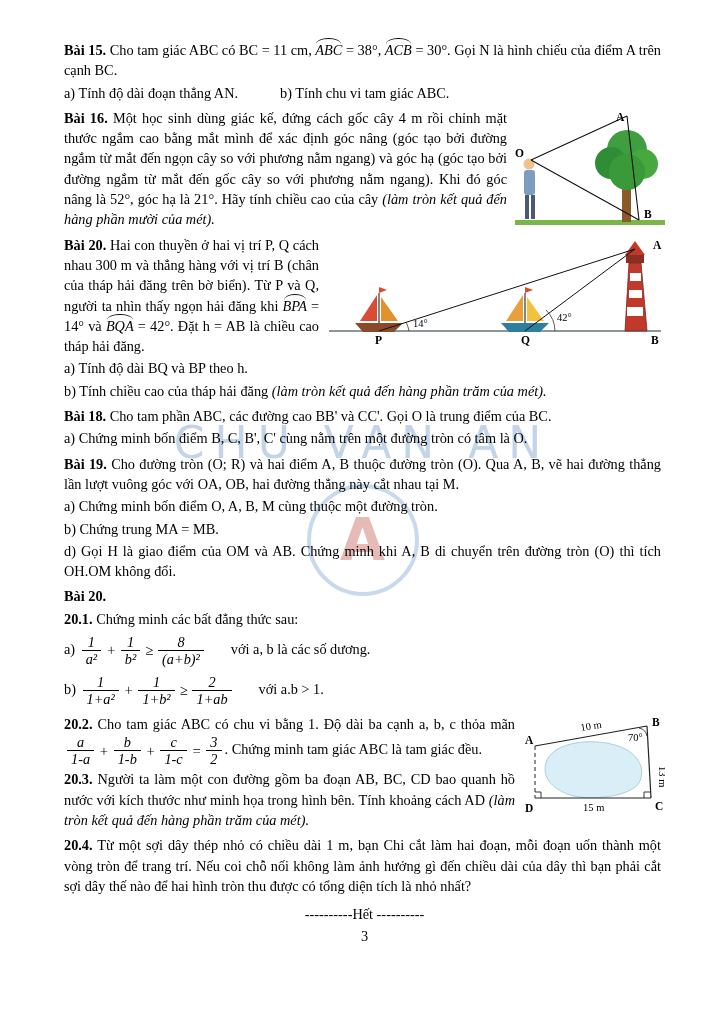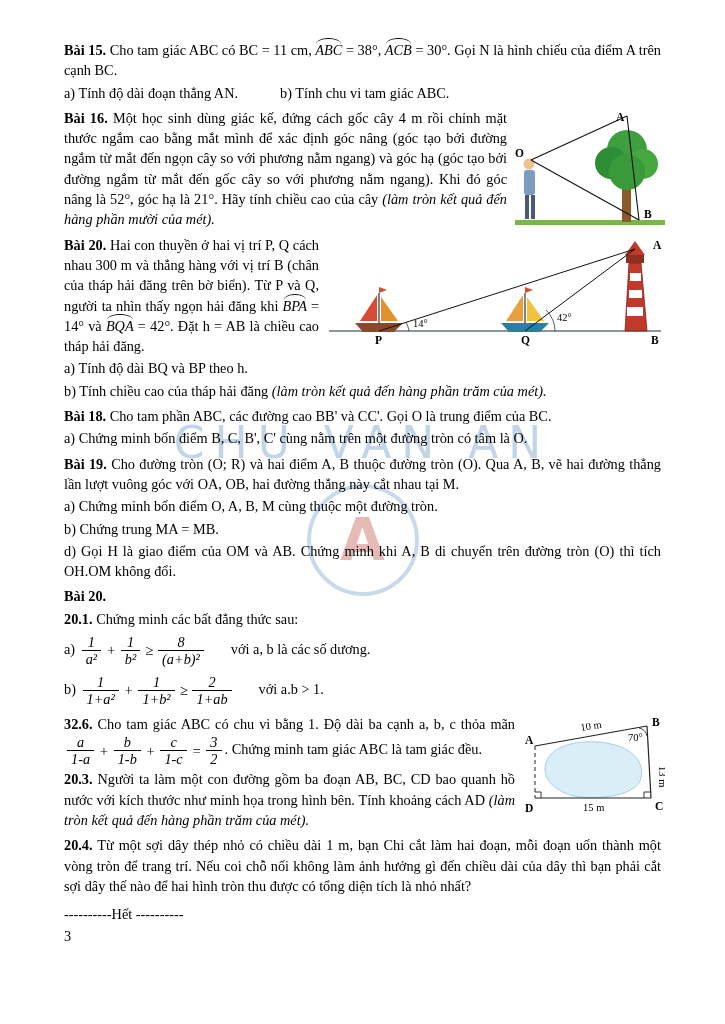--- a/index.html
+++ b/index.html
@@ -20,21 +20,21 @@
   .fig16{float:right;margin:2px 0 2px 8px;}
   .fig17{float:right;margin:2px 0 2px 10px;}
   .fig203{float:right;margin:2px 0 4px 10px;}
   .mathline{margin:5px 0 7px 0;}
   .frac{display:inline-block;text-align:center;vertical-align:middle;margin:0 3px;font-style:italic;}
   .frac .num{display:block;border-bottom:1px solid #000;padding:0 4px;line-height:1.12;}
   .frac .den{display:block;padding:0 4px;line-height:1.12;}
   .mop{vertical-align:middle;margin:0 2px;font-style:italic;}
   .mtail{margin-left:24px;}
   .clear{clear:both;}
-  .footer{clear:both;text-align:left;margin-top:8px;}
+  .footer{clear:both;text-align:center;margin-top:8px;}
   .footer .pageno{margin-top:2px;}
   
   .watermark{position:absolute;z-index:-1;left:0;right:0;top:412px;text-align:center;pointer-events:none;}
   .wm-text{font-family:"DejaVu Sans",sans-serif;font-weight:normal;font-size:44px;letter-spacing:10px;
     color:rgba(125,165,210,0.48);}
   .wm-emblem{width:104px;height:104px;margin:10px auto 0;border:4px solid rgba(125,165,210,0.42);
     border-radius:50%;position:relative;}
   .wm-a{position:absolute;inset:0;display:flex;align-items:center;justify-content:center;
     font-family:"DejaVu Sans",sans-serif;font-weight:bold;font-size:58px;color:rgba(206,120,108,0.5);}
   svg text{font-family:"Liberation Serif",serif;fill:#000;}
@@ -163,21 +163,21 @@
       <path d="M114,12 A10,10 0 0 1 122,20" fill="none" stroke="#222" stroke-width="0.8"></path>
       <text x="0" y="28" class="ptlabel">A</text>
       <text x="127" y="10" class="ptlabel">B</text>
       <text x="130" y="94" class="ptlabel">C</text>
       <text x="0" y="96" class="ptlabel">D</text>
       <text x="56" y="15" class="dimlabel" transform="rotate(-9 56 15)">10 m</text>
       <text x="103" y="25" class="dimlabel">70°</text>
       <text x="134" y="50" class="dimlabel" transform="rotate(90 134 50)">13 m</text>
       <text x="58" y="95" class="dimlabel">15 m</text>
     </svg>
-    <p class="para"><b class="plabel">32.6.</b> <span>Cho tam giác ABC có chu vi bằng 1. Độ dài ba cạnh a, b, c thỏa mãn</span>
+    <p class="para"><b class="plabel">20.2.</b> <span>Cho tam giác ABC có chu vi bằng 1. Độ dài ba cạnh a, b, c thỏa mãn</span>
       <span class="frac"><span class="num">a</span><span class="den">1-a</span></span><span class="mop">+</span><span class="frac"><span class="num">b</span><span class="den">1-b</span></span><span class="mop">+</span><span class="frac"><span class="num">c</span><span class="den">1-c</span></span><span class="mop">=</span><span class="frac"><span class="num">3</span><span class="den">2</span></span><span>. Chứng minh tam giác ABC là tam giác đều.</span></p>
     <p class="para"><b class="plabel">20.3.</b> <span>Người ta làm một con đường gồm ba đoạn AB, BC, CD bao quanh hồ nước với kích thước như minh họa trong hình bên. Tính khoảng cách AD </span><span class="note">(làm tròn kết quả đến hàng phần trăm của mét).</span></p>
   </div>
 
   <div class="sec clear">
     <p class="para"><b class="plabel">20.4.</b> <span>Từ một sợi dây thép nhỏ có chiều dài 1 m, bạn Chi cắt làm hai đoạn, mỗi đoạn uốn thành một vòng tròn để trang trí. Nếu coi chỗ nối không làm ảnh hưởng gì đến chiều dài của dây thì bạn phải cắt sợi dây thế nào để hai hình tròn thu được có tổng diện tích là nhỏ nhất?</span></p>
   </div>
 
   <div class="footer">
     <div>----------Hết ----------</div>

